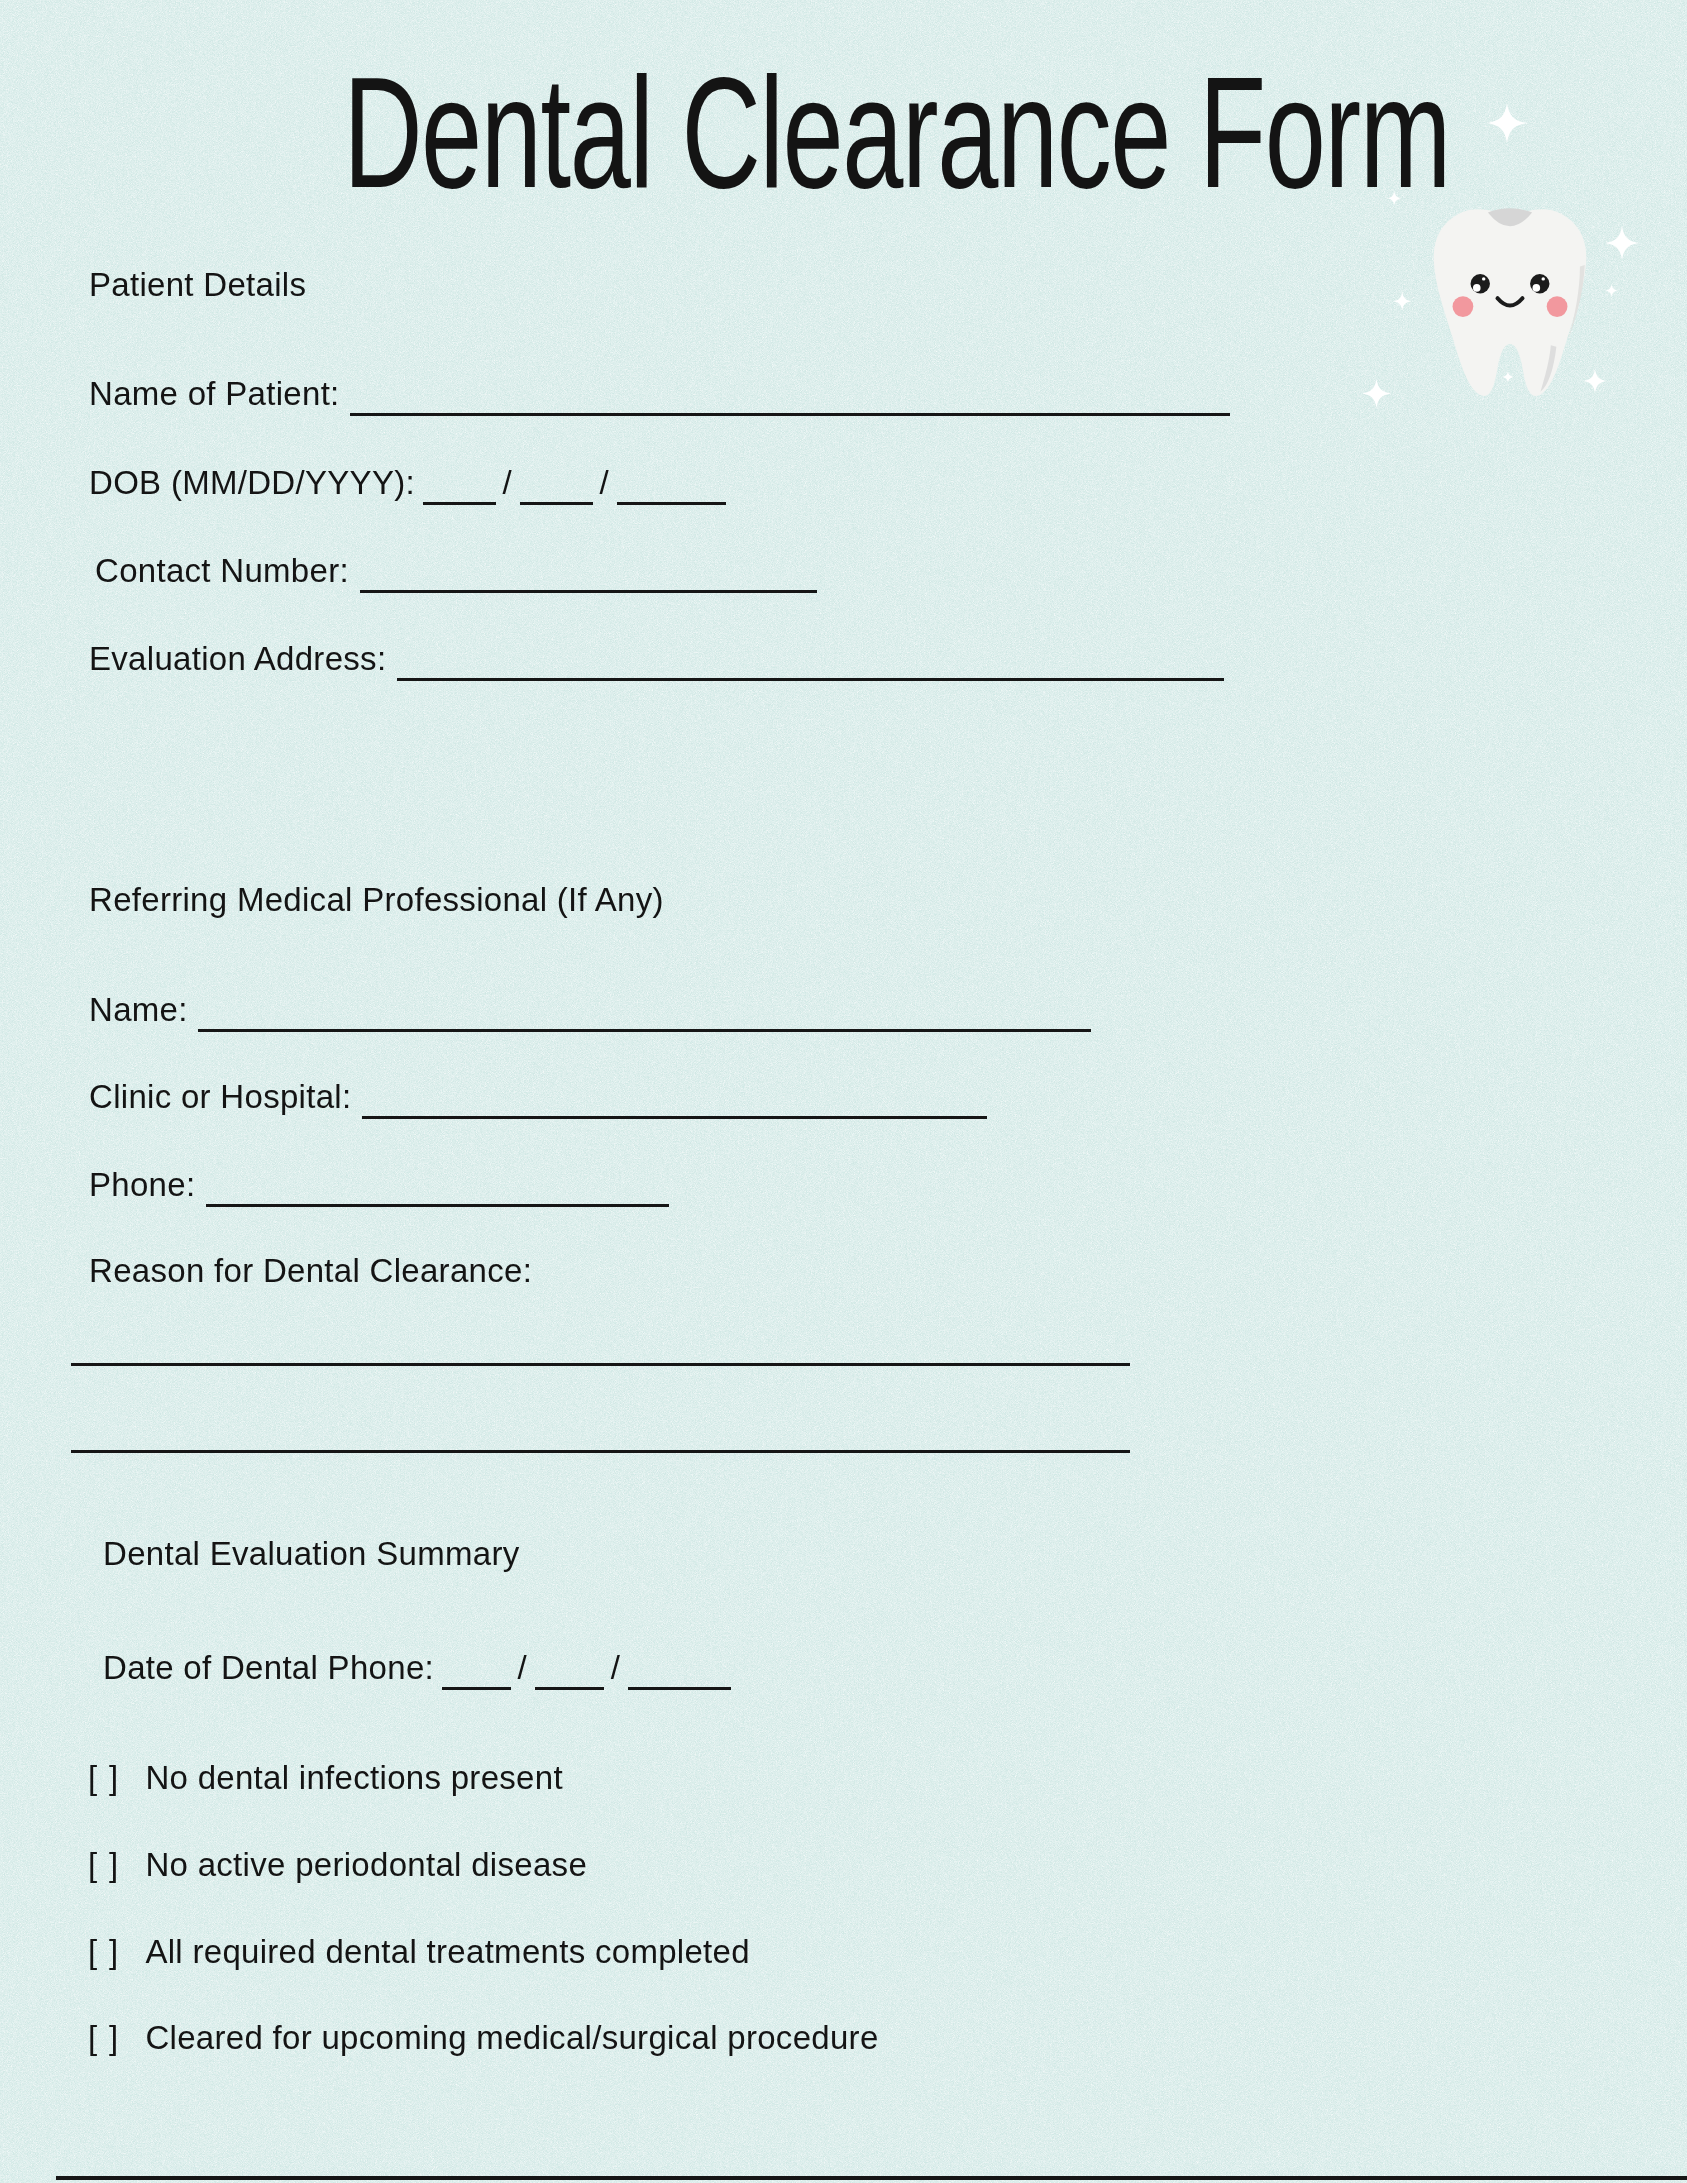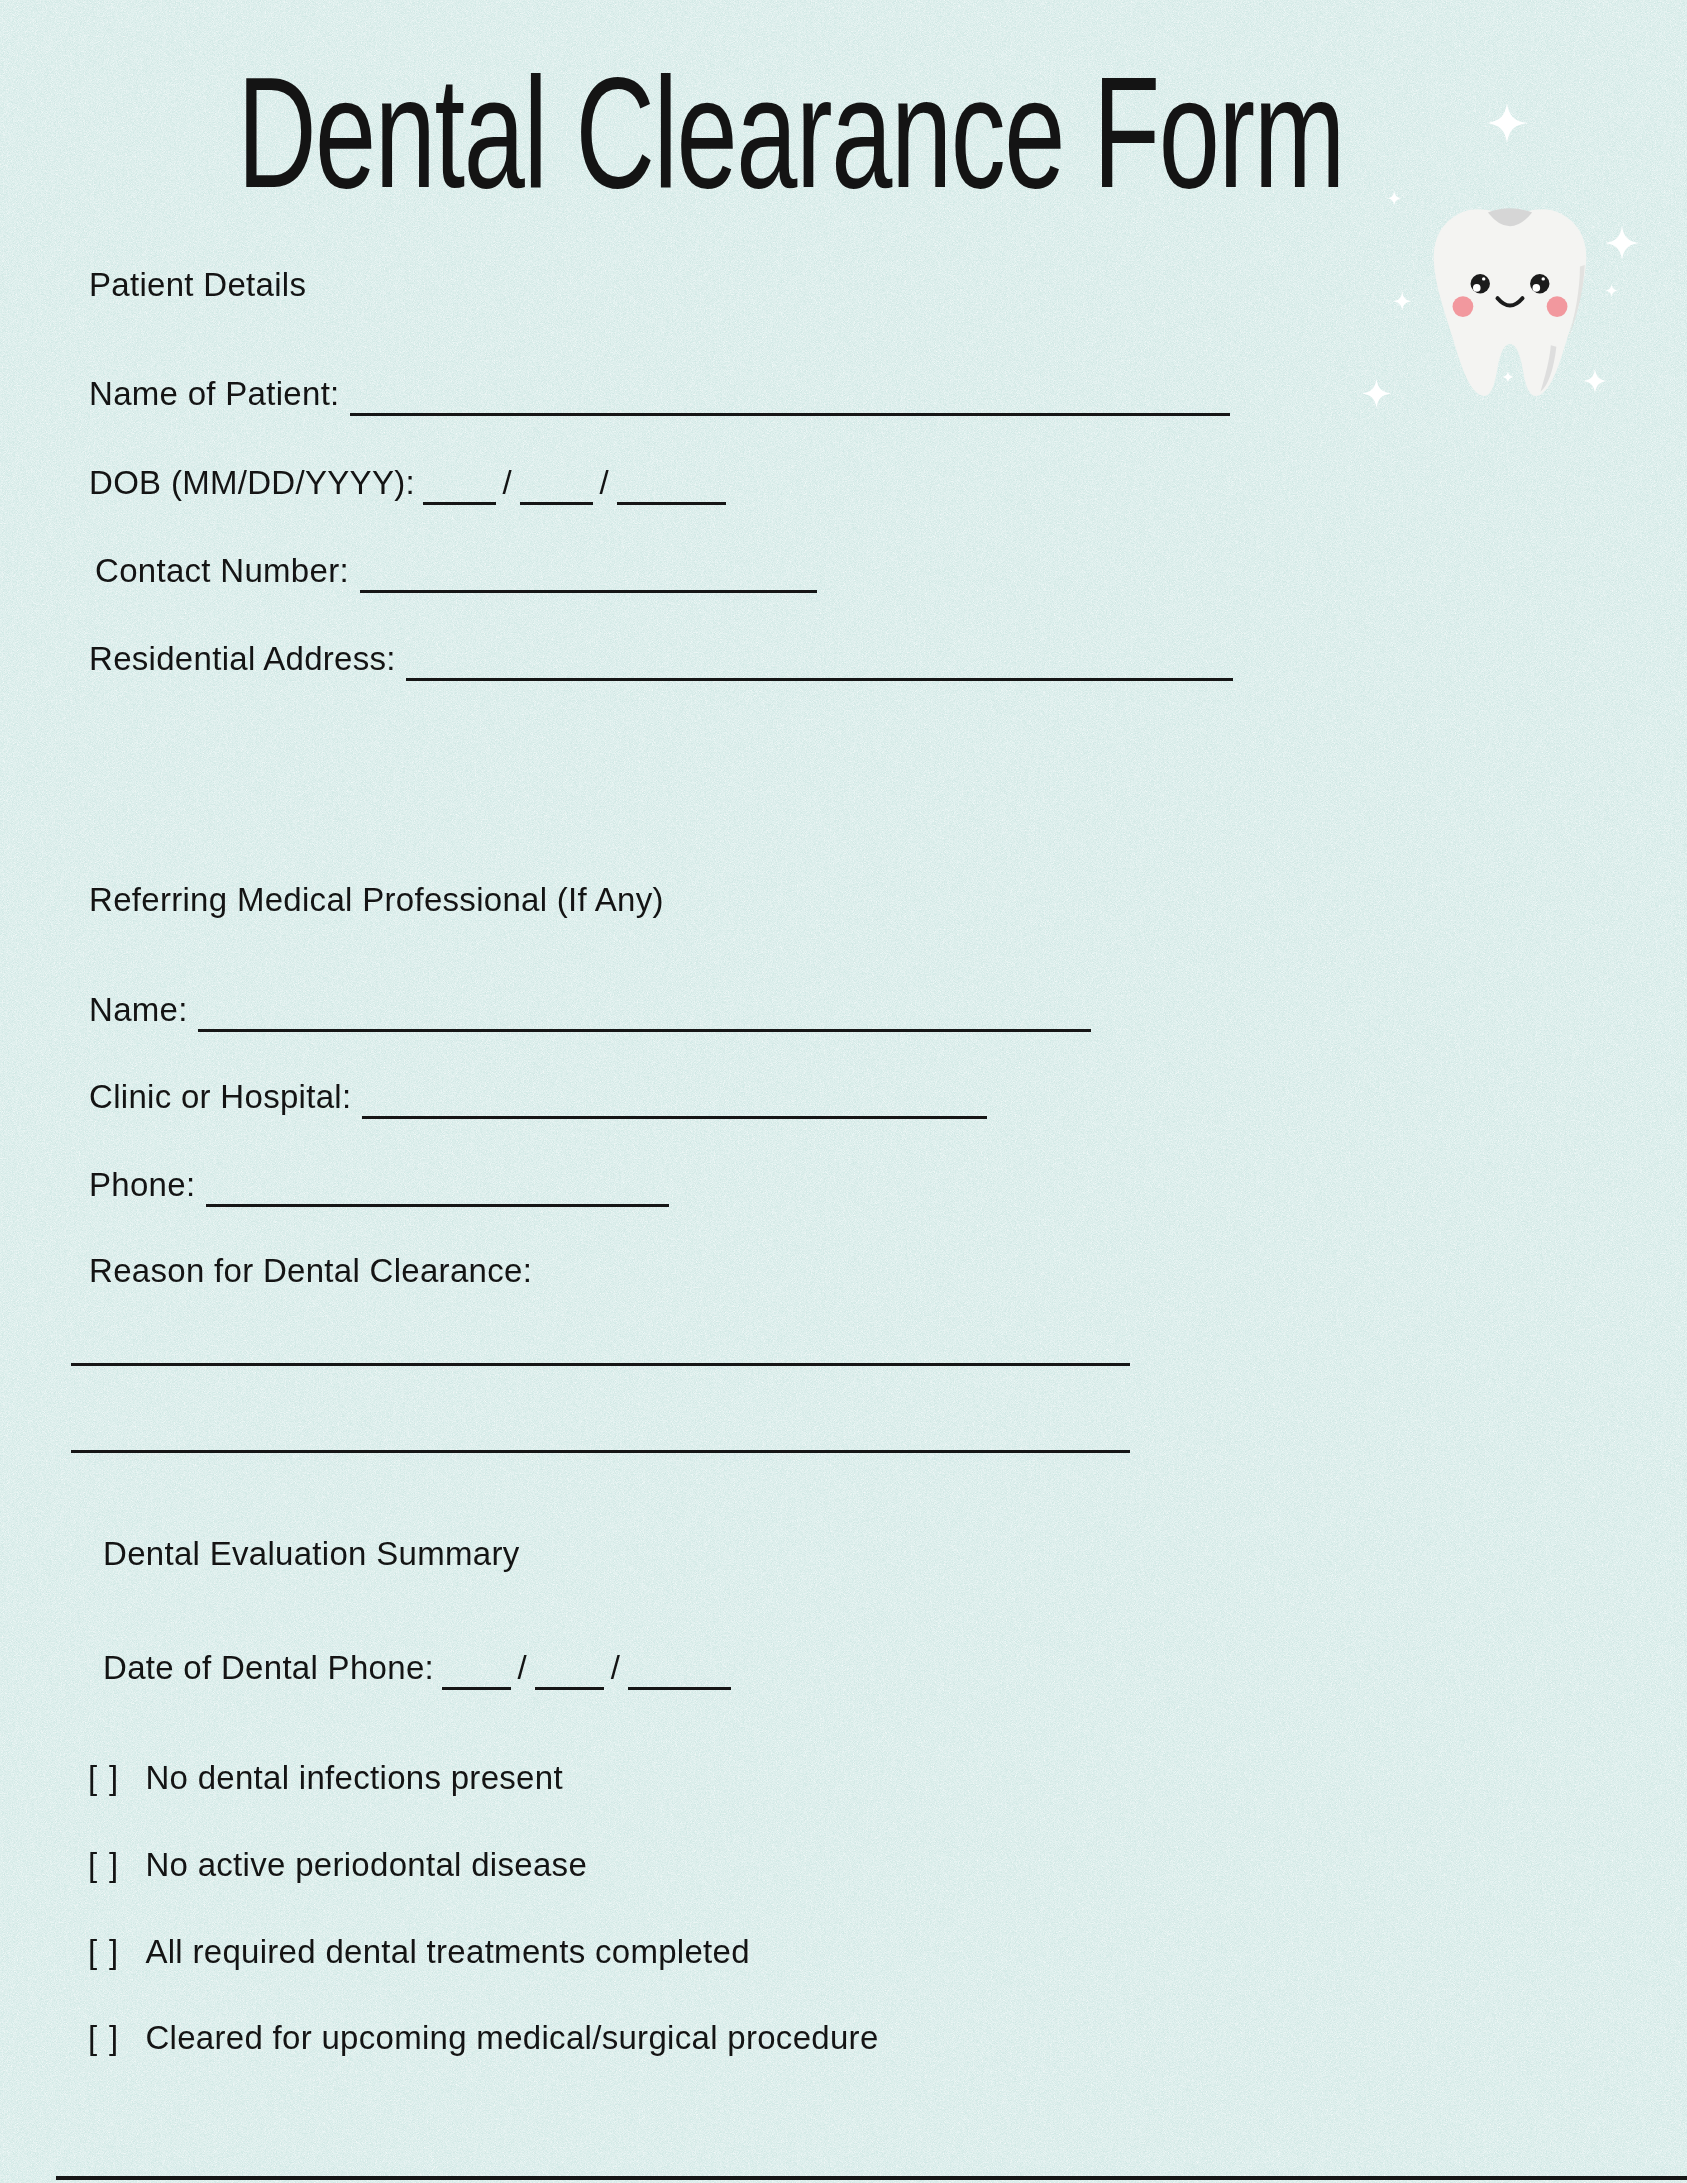--- a/index.html
+++ b/index.html
@@ -7,21 +7,21 @@
     position:relative;
     width:1687px;height:2183px;
     background:#d2e9e6;
     overflow:hidden;
     font-family:"Liberation Sans", sans-serif;
     color:#141414;
   }
   .noise{position:absolute;left:0;top:0;width:1687px;height:2183px;pointer-events:none;}
   .content{position:absolute;left:0;top:0;width:100%;height:100%;}
 
-  .title-wrap{position:absolute;top:54px;left:0;width:100%;text-align:left;line-height:1;}
+  .title-wrap{position:absolute;top:54px;left:0;width:100%;text-align:right;line-height:1;}
   .title-wrap .t{
     display:inline-block;
     font-size:157px;
     font-weight:400;
     letter-spacing:-2px;
     transform:scaleX(0.70);
     transform-origin:center;
     white-space:nowrap;
   }
 
@@ -129,21 +129,21 @@
 
     <div class="row" style="top:464px;left:71px">
       <span class="lbl">DOB (MM/DD/YYYY):</span><span class="bl seg w110"></span><span class="slash">/</span><span class="bl seg w110"></span><span class="slash">/</span><span class="bl seg w165"></span>
     </div>
 
     <div class="row" style="top:552px;left:77px">
       <span class="lbl">Contact Number:</span><span class="bl w690"></span>
     </div>
 
     <div class="row" style="top:640px;left:71px">
-      <span class="lbl">Residential Address:</span><span class="bl w1250"></span>
+      <span class="lbl">Evaluation Address:</span><span class="bl w1250"></span>
     </div>
 
     <div class="row" style="top:881px;left:71px">
       <span class="lbl">Referring Medical Professional (If Any)</span>
     </div>
 
     <div class="row" style="top:991px;left:71px">
       <span class="lbl">Name:</span><span class="bl w1350"></span>
     </div>
 

